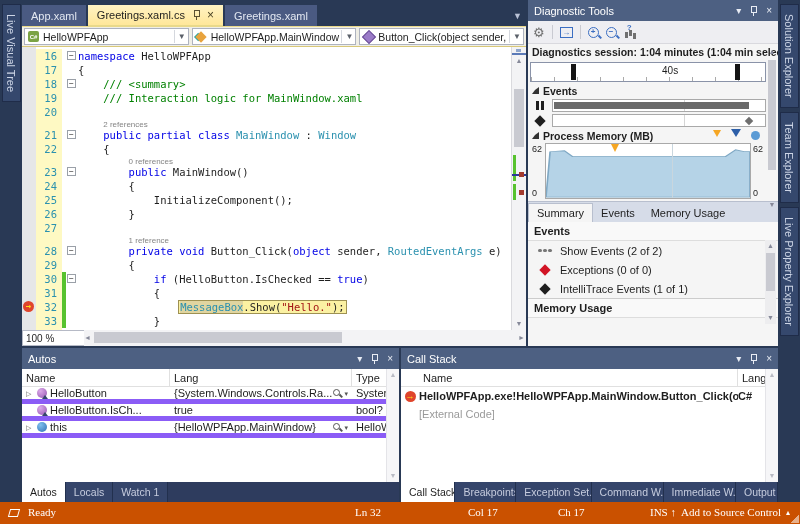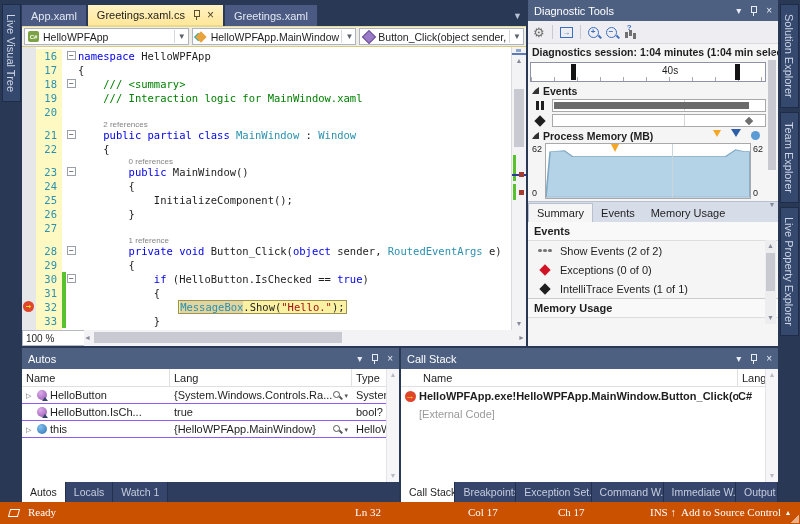--- a/index.html
+++ b/index.html
@@ -141,21 +141,21 @@
                   background:#777; box-shadow:5px 0 0 #777, 10px 0 0 #777; }
   #sum-vsb { position:absolute; right:2px; top:18px; width:11px; bottom:22px; background:#EDEDEF; }
   #sum-vsb .thumb { position:absolute; left:1px; right:1px; top:13px; height:38px; background:#C9CAD1; }
 
   
   .bpanel { position:absolute; top:348px; height:154px; background:#293955; }
   #autos { left:22px; width:377px; } #cstack { left:401px; width:377px; }
   .pbody { position:absolute; top:21px; bottom:20px; left:0; right:0; background:#FFF; overflow:hidden; }
   .grid-hdr { display:flex; height:18px; border-bottom:1px solid #E0E0E0; background:#FFF; font-size:11px; align-items:center; }
   .gc { padding:0 4px; border-right:1px solid #E0E0E0; height:18px; line-height:18px; overflow:hidden; white-space:nowrap; }
-  .vrow { display:flex; height:17px; align-items:center; font-size:11px; border-bottom:1px solid #8b5cf6; }
+  .vrow { display:flex; height:17px; align-items:center; font-size:11px; border-bottom:5px solid #8b5cf6; }
   .vc { padding:0 4px; overflow:hidden; white-space:nowrap; height:17px; line-height:17px; }
   .c-name { width:148px; flex:none; display:flex; align-items:center; gap:3px; }
   .c-val { width:182px; flex:none; display:flex; align-items:center; }
   .c-val .vval { flex:1; overflow:hidden; white-space:nowrap; }
   .c-type { flex:1; }
   .exp { width:8px; font-size:7px; color:#555; flex:none; }
   .vic { width:10px; height:10px; border-radius:50%; flex:none; position:relative; }
   .vic.property { background:radial-gradient(circle at 35% 30%, #DCA9EA, #9456B0); }
   .vic.property::after { content:""; position:absolute; right:-1px; bottom:-1px; width:0; height:0;
                           border:3px solid transparent; border-bottom:4px solid #35466B; }

